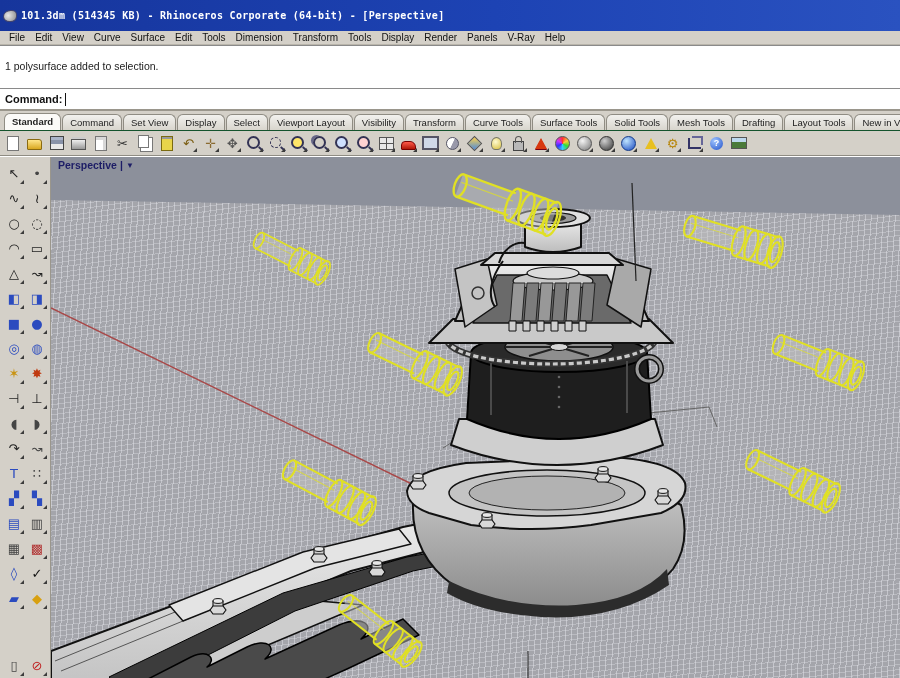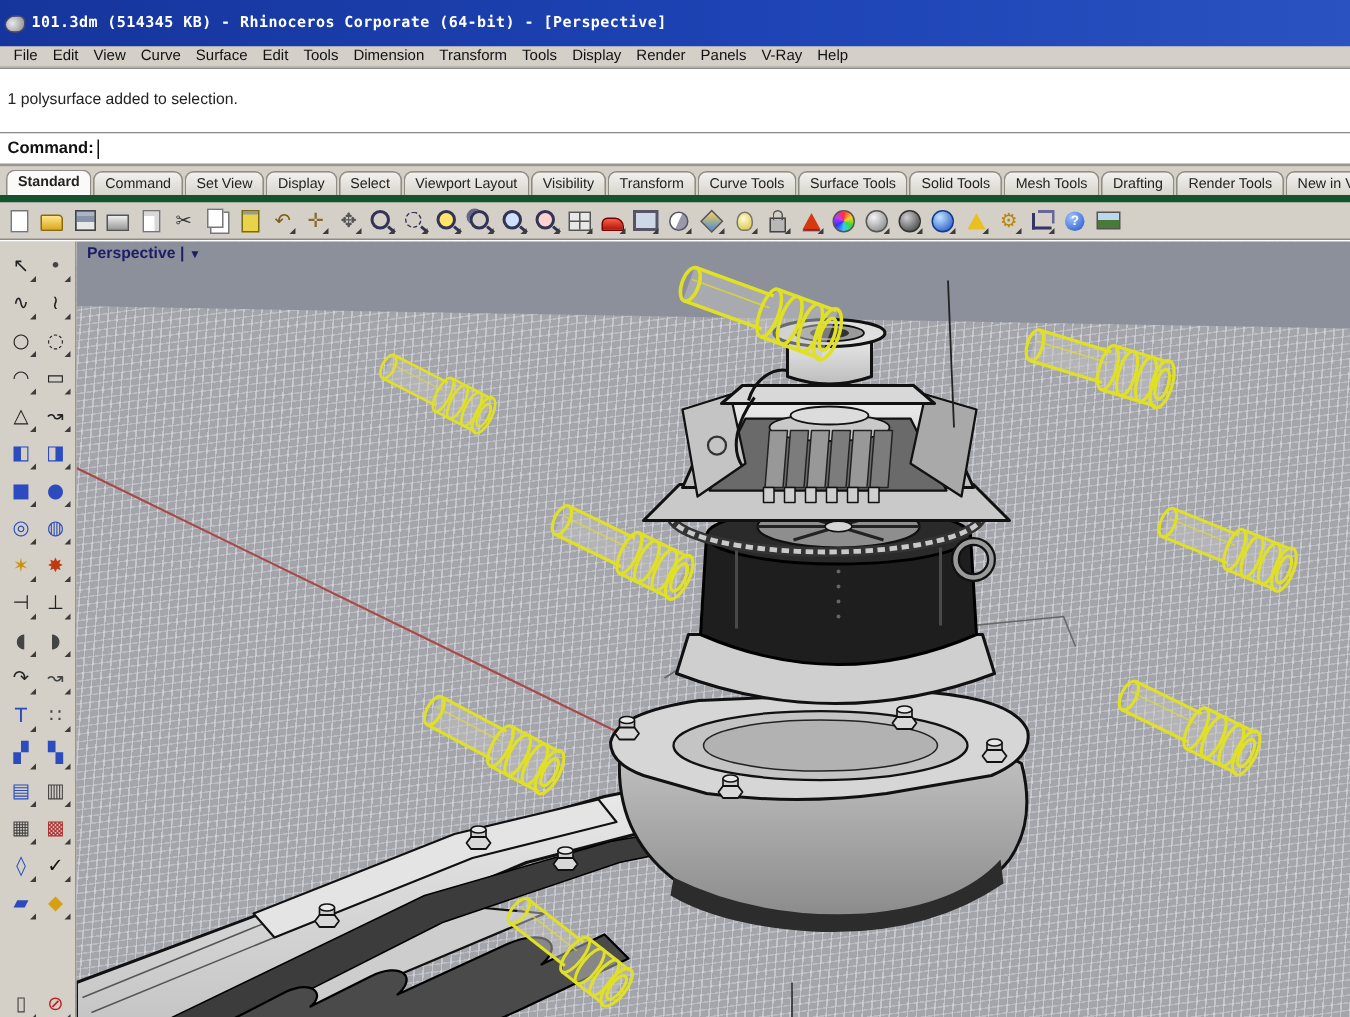--- a/index.html
+++ b/index.html
@@ -15,21 +15,21 @@
     border-bottom:1px solid #b9b5ab;}
   .menubar span{font:10px/13px "Liberation Sans",sans-serif;color:#111;padding:0 5px;cursor:default;}
   .histbox{height:18px;background:#fff;border:1px solid #8a8a8a;border-left:none;border-right:none;
     font:10.5px/17px "Liberation Sans",sans-serif;color:#222;padding:12px 5px;}
   .cmdbox{height:20px;background:#fff;border-bottom:2px solid #9a968c;display:flex;align-items:center;
     font:bold 11px "Liberation Sans",sans-serif;color:#111;padding:0 5px;}
   .cmdbox .caret{width:1px;height:13px;background:#111;margin-left:3px;}
   .cmdbox input{border:none;outline:none;flex:1;font:11px "Liberation Sans",sans-serif;height:16px;}
   
   .tabbar{height:17px;background:#d4d0c8;display:flex;align-items:flex-end;padding:2px 2px 0 4px;gap:1px;
-    border-bottom:5px solid #14532d;}
+    border-bottom:1px solid #14532d;}
   .tab{font:9.5px/13px "Liberation Sans",sans-serif;color:#222;padding:1px 7px 0 7px;height:14px;
     background:linear-gradient(#f2f1ee,#d8d5cd);border:1px solid #8f8c83;border-bottom:none;
     border-radius:6px 6px 0 0;white-space:nowrap;cursor:default;}
   .tab.active{background:#fbfaf8;font-weight:bold;height:15px;}
   
   .toolbar{height:24px;background:#d4d0c8;display:flex;align-items:center;padding:0 2px;gap:1px;
     border-bottom:1px solid #8f8c83;}
   .tb-btn{position:relative;width:19px;height:20px;display:flex;align-items:center;justify-content:center;
     border:1px solid transparent;cursor:default;}
   .tb-btn .gl{font:13px/13px "DejaVu Sans",sans-serif;}
@@ -133,21 +133,21 @@
     <span class="tab">Display</span>
     <span class="tab">Select</span>
     <span class="tab">Viewport Layout</span>
     <span class="tab">Visibility</span>
     <span class="tab">Transform</span>
     <span class="tab">Curve Tools</span>
     <span class="tab">Surface Tools</span>
     <span class="tab">Solid Tools</span>
     <span class="tab">Mesh Tools</span>
     <span class="tab">Drafting</span>
-    <span class="tab">Render Tools</span>
+    <span class="tab">Layout Tools</span>
     <span class="tab">New in V5</span>
   </div>
 
 <div class="toolbar">
     <span class="tb-btn">
       <i class="k-page"></i>
     </span>
     <span class="tb-btn">
       <i class="k-folder"></i>
     </span>

